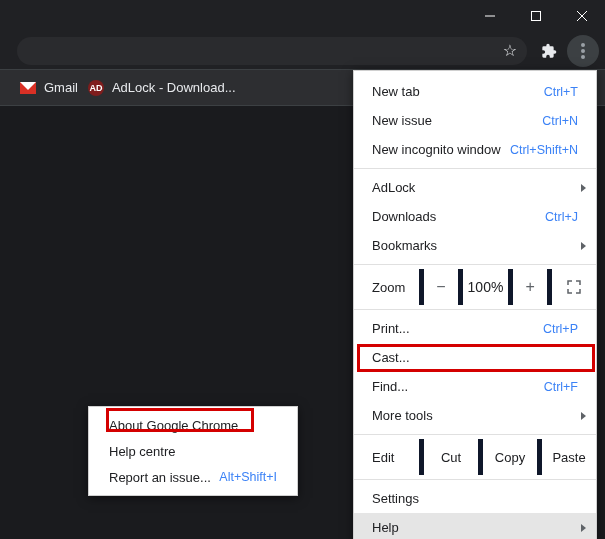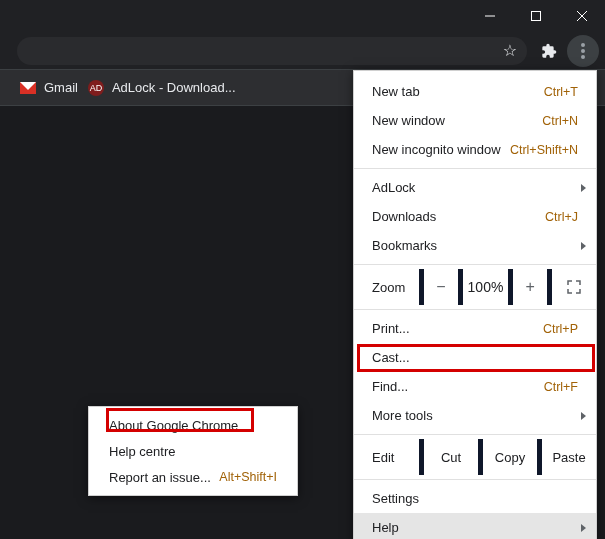--- a/index.html
+++ b/index.html
@@ -75,21 +75,21 @@
     content: '';
     position: absolute; top: 0; left: 0;
     border-left: 8px solid transparent;
     border-right: 8px solid transparent;
     border-top: 8px solid #fff;
   }
   .adlock-icon {
     width: 16px; height: 16px; border-radius: 50%;
     background: #7f1d1d; color: #fff;
     display: flex; align-items: center; justify-content: center;
-    font-size: 9px; font-weight: normal;
+    font-size: 9px; font-weight: bold;
   }
   
   .content {
     position: absolute;
     top: 106px; left: 0; right: 0; bottom: 0;
     background: #1a1b1e;
   }
   
   .chrome-menu {
     position: absolute;
@@ -103,21 +103,21 @@
     height: 29px;
     display: flex; align-items: center;
     padding: 0 18px 0 18px;
     color: #202124;
     font-size: 13px;
     position: relative;
   }
   .menu-row.highlighted { background: #e5e5e5; }
   .menu-shortcut {
     margin-left: auto;
-    color: #a16207;
+    color: #3b82f6;
     font-size: 12.5px;
   }
   .menu-arrow {
     position: absolute; right: 10px; top: 50%;
     transform: translateY(-50%);
     width: 0; height: 0;
     border-top: 4px solid transparent;
     border-bottom: 4px solid transparent;
     border-left: 5px solid #5f6368;
   }
@@ -223,21 +223,21 @@
 
 <div class="content"></div>
 
 <div class="chrome-menu">
   <div style="height:6px"></div>
   <div class="menu-row">
     <span>New tab</span>
     <span class="menu-shortcut">Ctrl+T</span>
   </div>
   <div class="menu-row">
-    <span>New window</span>
+    <span>New issue</span>
     <span class="menu-shortcut">Ctrl+N</span>
   </div>
   <div class="menu-row">
     <span>New incognito window</span>
     <span class="menu-shortcut">Ctrl+Shift+N</span>
   </div>
   <div class="menu-sep"></div>
   <div class="menu-row">
     <span>AdLock</span>
     <span class="menu-arrow"></span>

